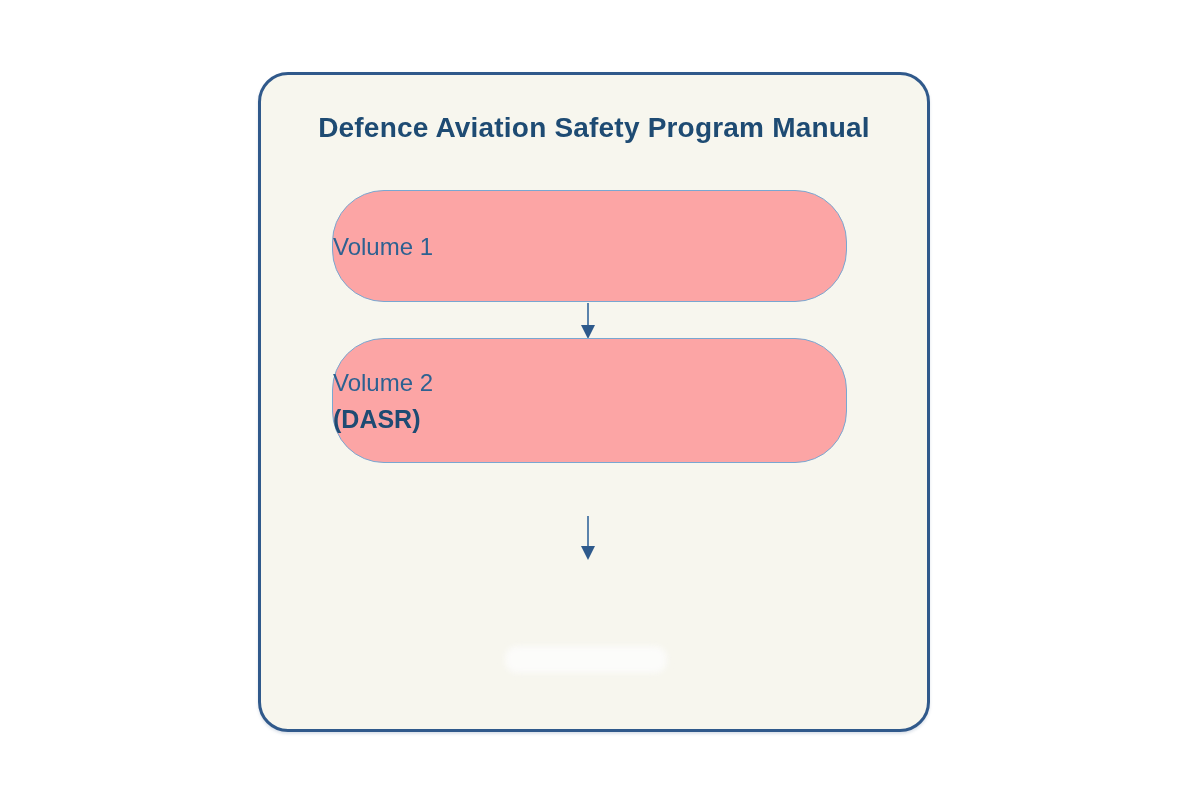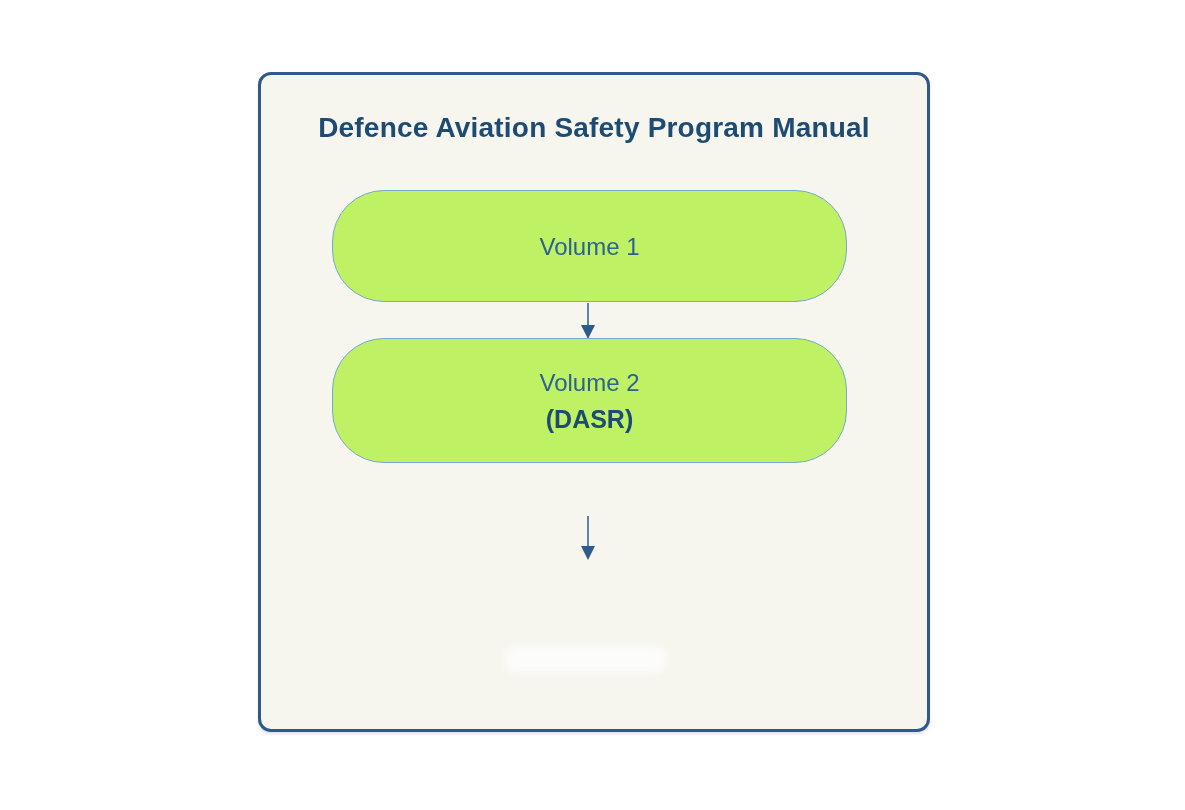--- a/index.html
+++ b/index.html
@@ -13,44 +13,44 @@
     position: relative;
     width: 1185px; height: 810px;
     background: #ffffff;
   }
   .container {
     position: absolute;
     left: 258px; top: 72px;
     width: 672px; height: 660px;
     background: #f7f6ee;
     border: 3px solid #30598b;
-    border-radius: 13px;
+    border-radius: 30px;
     box-shadow: 0 2px 3px rgba(90,120,155,0.22);
     padding-left: 16px;
   }
   .title {
     position: absolute;
     left: 0; top: 37px;
     width: 100%;
     text-align: center;
     font-size: 28px;
     font-weight: 700;
     color: #1e4b73;
     letter-spacing: 0.2px;
   }
   .vol-box {
     position: absolute;
     left: 71px;
     width: 515px;
-    background: #bef264;
+    background: #fca5a5;
     border: 1.6px solid #79a7d1;
     border-radius: 52px;
     display: flex;
     flex-direction: column;
-    align-items: center;
+    align-items: flex-start;
     justify-content: center;
     text-align: center;
     line-height: 37px;
   }
   .box-1 { top: 115px; height: 112px; }
   .box-2 { top: 263px; height: 125px; }
   .box-3 { top: 484px; height: 130px; padding-bottom: 26px; }
   .vol-label {
     font-size: 24px;
     font-weight: 400;

